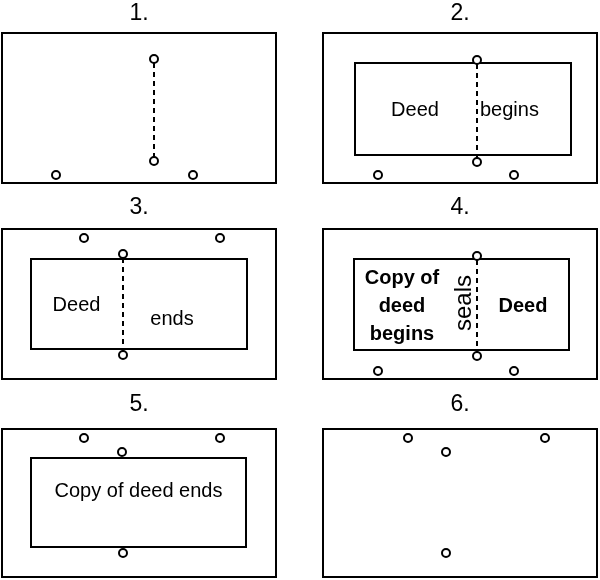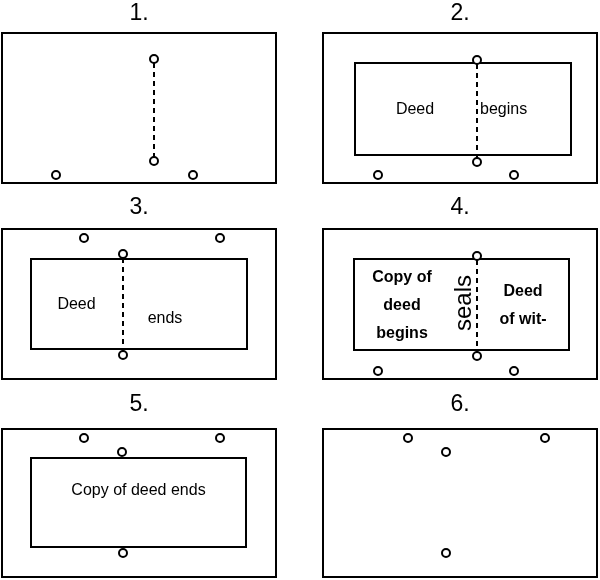--- a/index.html
+++ b/index.html
@@ -21,21 +21,21 @@
     position:absolute;width:2px;z-index:2;
     background:repeating-linear-gradient(to bottom,#000 0 5px,transparent 5px 9px);
     transform:translateX(-50%);
   }
   .hole{
     position:absolute;width:10px;height:10px;border:2px solid #000;
     border-radius:50%;background:#ffffff;box-sizing:border-box;
     transform:translate(-50%,-50%);z-index:3;
   }
   .txt{
-    position:absolute;font-size:16px;line-height:28px;color:#000;z-index:2;
+    position:absolute;font-size:20px;line-height:28px;color:#000;z-index:2;
     display:flex;align-items:center;justify-content:center;text-align:center;
   }
   .txt.left-align{justify-content:flex-start;}
   .txt .line{display:block;width:100%;}
   .col{flex-direction:column;font-weight:bold;}
   .rot{
     position:absolute;font-size:24px;line-height:24px;color:#000;z-index:2;
     white-space:nowrap;transform:translate(-50%,-50%) rotate(-90deg);
   }
 </style>
@@ -67,39 +67,38 @@
     <div class="hole" style="left:514px;top:175px"></div>
   </section>
 
   <section>
     <div class="plabel" style="left:1px;top:193px;width:276px">3.</div>
     <div class="rect" style="left:1px;top:228px;width:276px;height:152px"></div>
     <div class="hole" style="left:84px;top:238px"></div>
     <div class="hole" style="left:220px;top:238px"></div>
     <div class="rect inner" style="left:30px;top:258px;width:218px;height:92px"></div>
     <div class="txt" style="left:32px;top:260px;width:89px;height:88px">Deed</div>
-    <div class="txt" style="left:113px;top:260px;width:104px;height:116px">ends</div>
+    <div class="txt" style="left:120px;top:260px;width:104px;height:116px">ends</div>
     <div class="fold" style="left:123px;top:258px;height:93px"></div>
     <div class="hole" style="left:123px;top:254px"></div>
     <div class="hole" style="left:123px;top:355px"></div>
   </section>
 
   <section>
     <div class="plabel" style="left:322px;top:193px;width:276px">4.</div>
     <div class="rect" style="left:322px;top:228px;width:276px;height:152px"></div>
     <div class="rect inner" style="left:353px;top:258px;width:217px;height:93px"></div>
     <div class="txt col" style="left:355px;top:259px;width:94px;height:91px">
       <span class="line">Copy of</span>
       <span class="line">deed</span>
       <span class="line">begins</span>
     </div>
     <div class="rot" style="left:463px;top:303px">seals</div>
     <div class="txt col" style="left:478px;top:259px;width:90px;height:91px">
       <span class="line">Deed</span>
-      <span class="line">of wit-</span>
     </div>
     <div class="fold" style="left:477px;top:260px;height:92px"></div>
     <div class="hole" style="left:477px;top:256px"></div>
     <div class="hole" style="left:477px;top:356px"></div>
     <div class="hole" style="left:378px;top:371px"></div>
     <div class="hole" style="left:514px;top:371px"></div>
   </section>
 
   <section>
     <div class="plabel" style="left:1px;top:390px;width:276px">5.</div>

